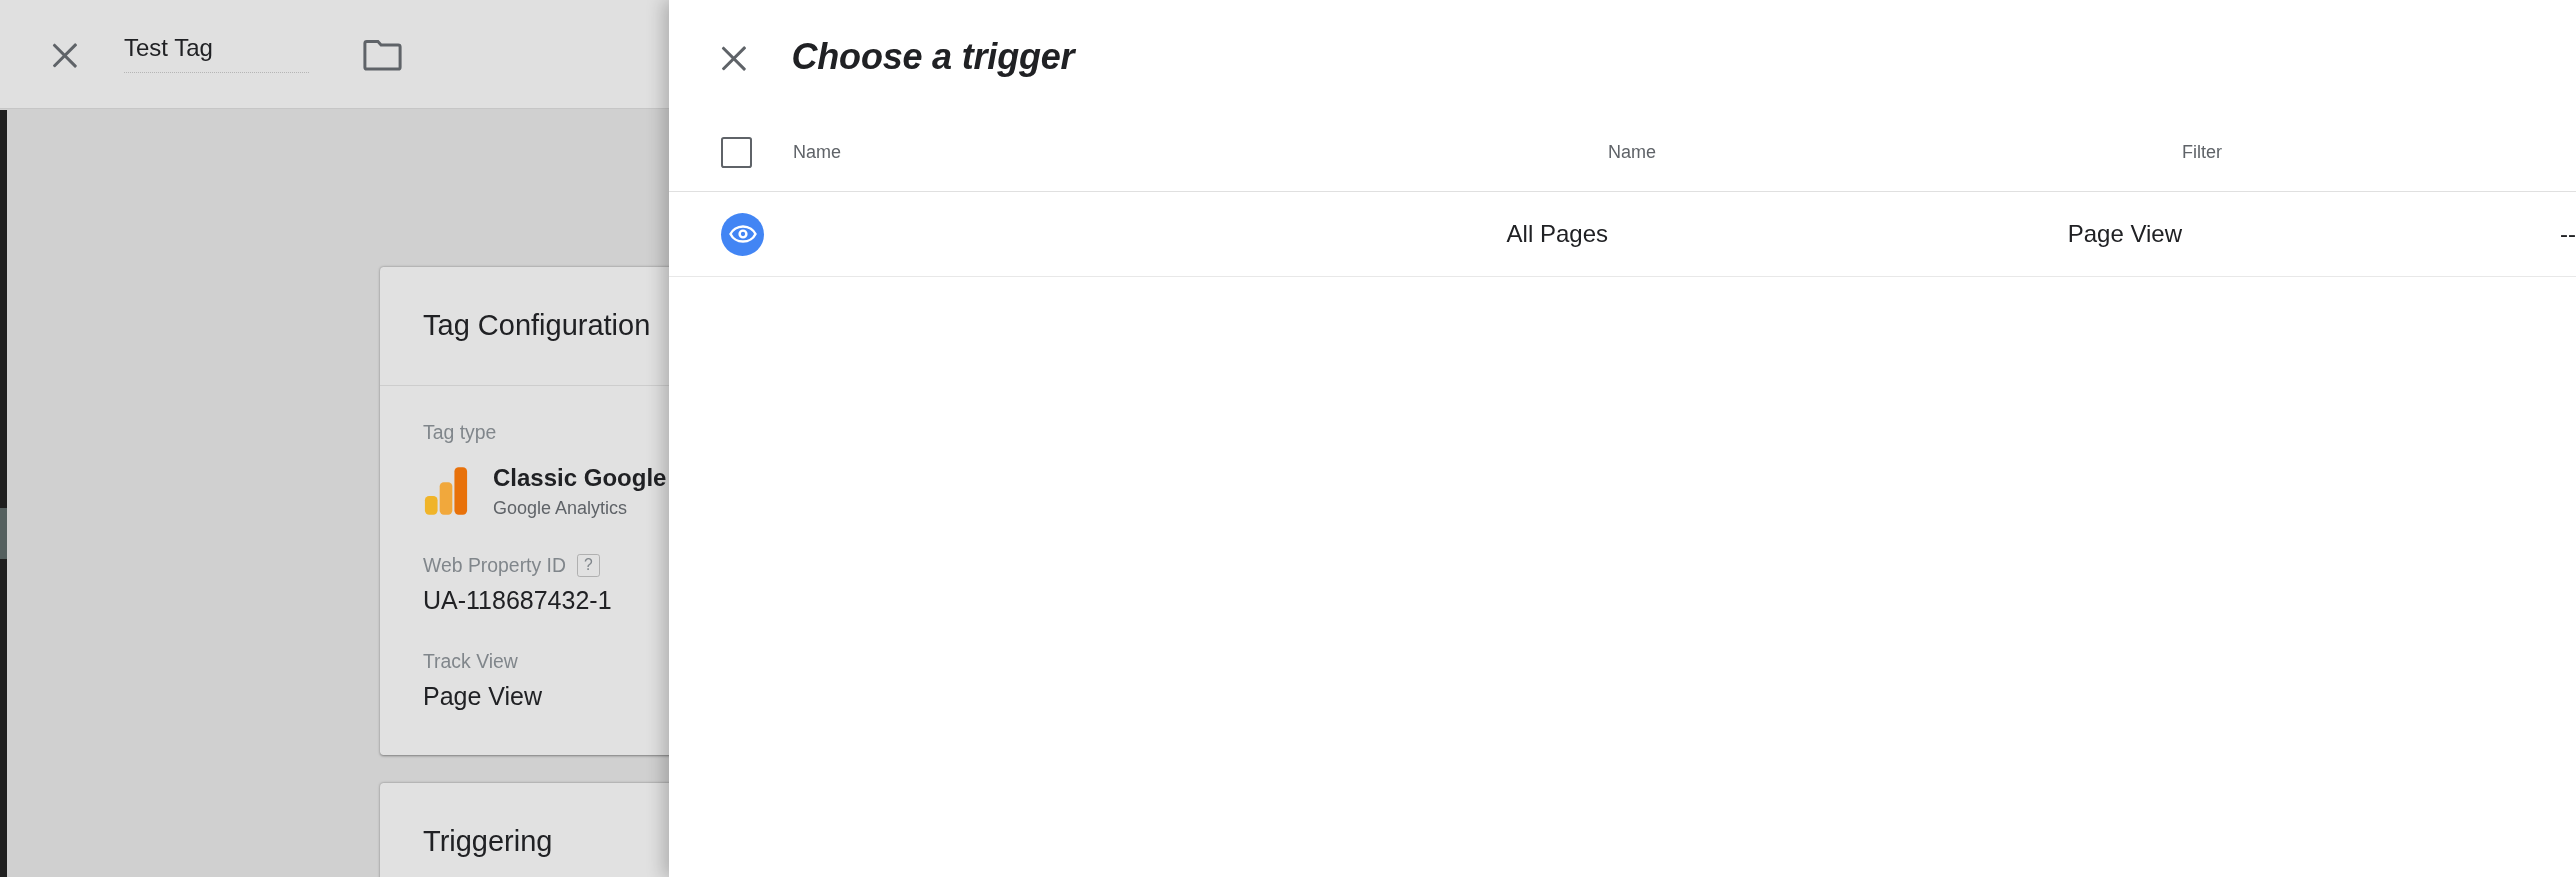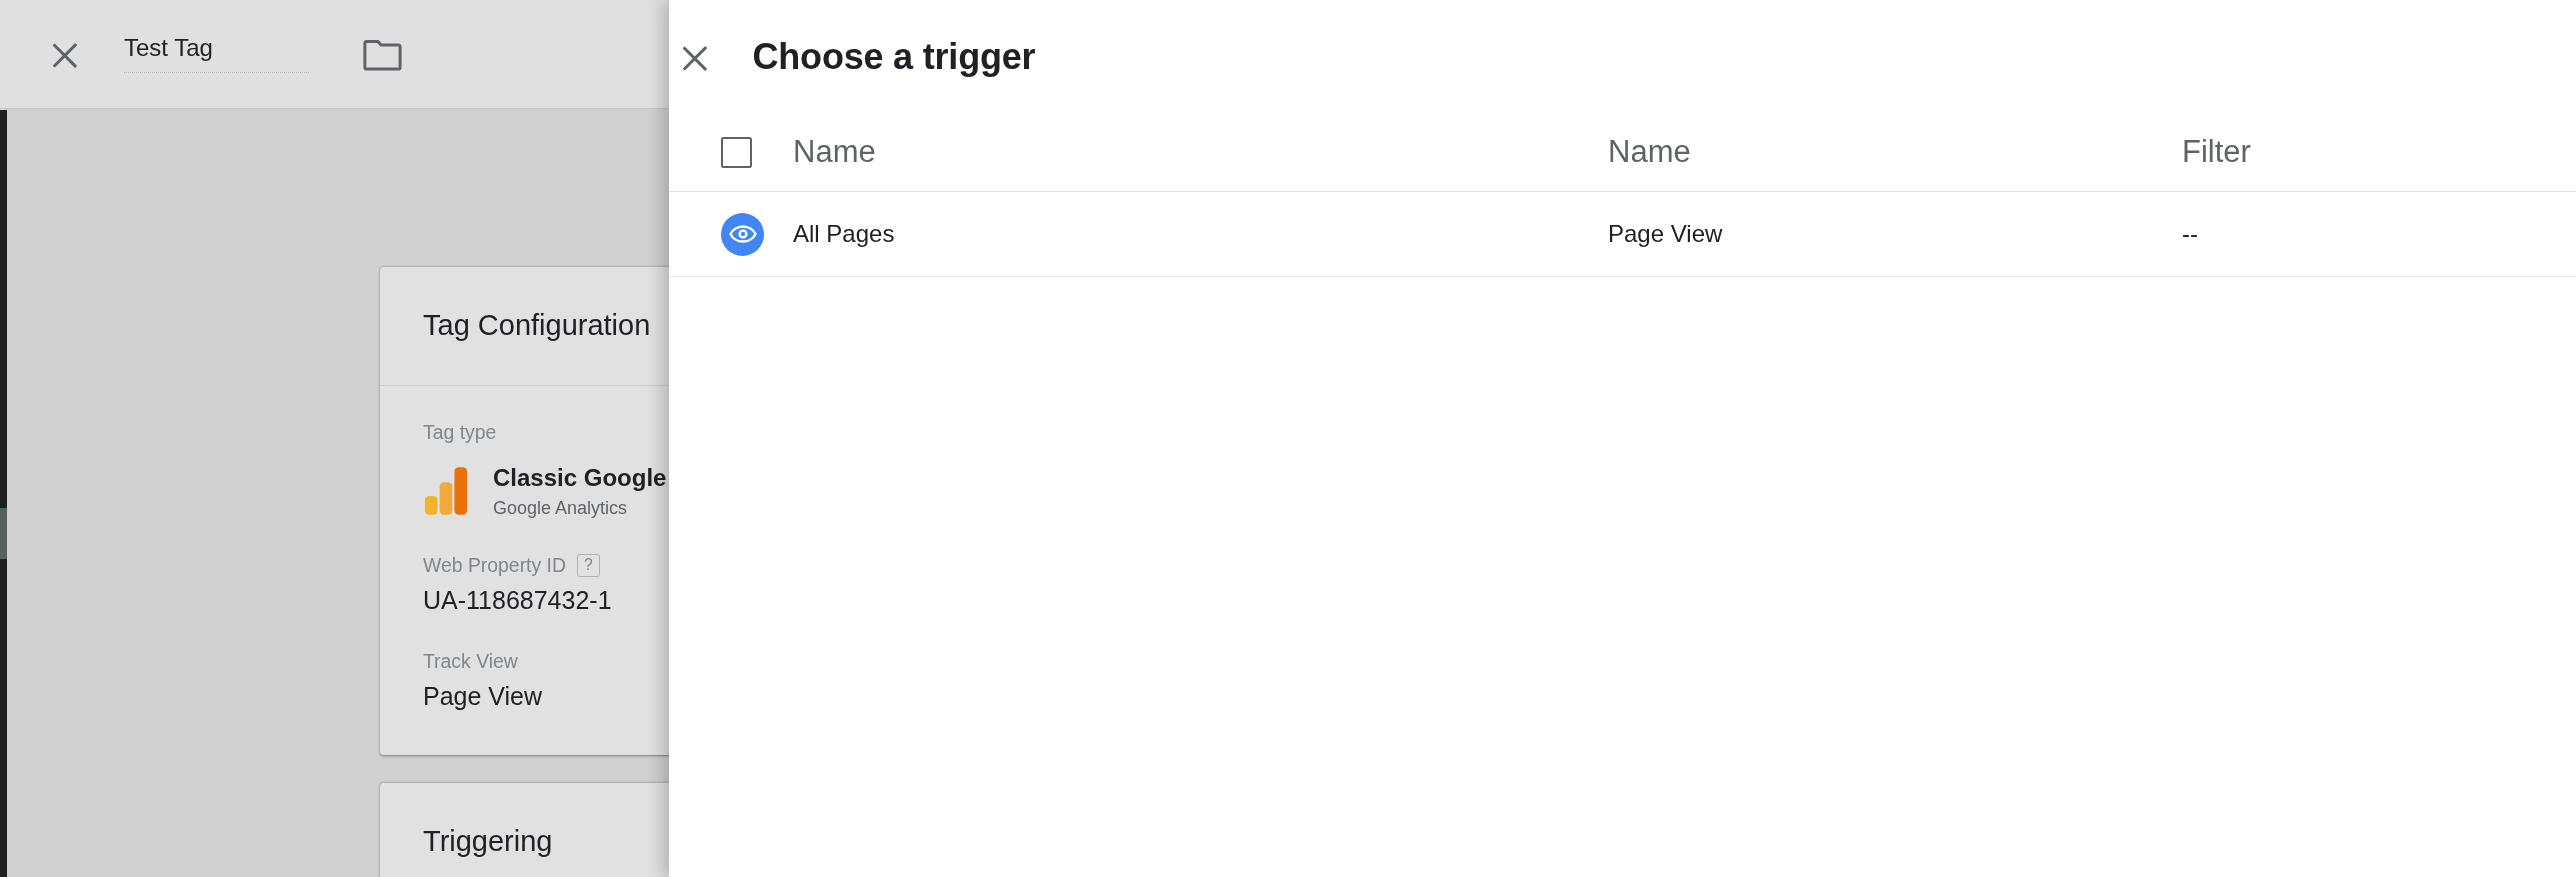--- a/index.html
+++ b/index.html
@@ -179,20 +179,22 @@
     height: 878px;
     background: #ffffff;
     box-shadow: -5.6px 0 16.7px rgba(0,0,0,0.22);
     overflow: hidden;
   }
 
   #modal-header {
     height: 113px;
     display: flex;
     align-items: center;
+    padding-left: 39px;
+    font-style: italic;
   }
   #close-modal {
     width: 52px; height: 52px;
     display: flex; align-items: center; justify-content: center;
     cursor: pointer;
     border-radius: 50%;
   }
   #modal-title {
     margin-left: 31.5px;
     font-size: 36px;
@@ -218,26 +220,27 @@
     border-bottom: 0.9px solid #e8e8e8;
     cursor: pointer;
   }
 
   .col-check { width: 72px; flex: none; display: flex; align-items: center; }
   .col-name  { width: 815px; flex: none; }
   .col-type  { width: 574px; flex: none; }
   .col-filter{ flex: 1; }
 
   .th-text {
-    font-size: 31px;
+    font-size: 18px;
     color: #5f6368;
   }
   .td-text {
     font-size: 24px;
     color: #202124;
+    text-align: right;
   }
 
   #select-all-checkbox {
     width: 31px; height: 31px;
     border: 2.8px solid #5f6368;
     border-radius: 2.8px;
     background: #ffffff;
     cursor: pointer;
   }
 

